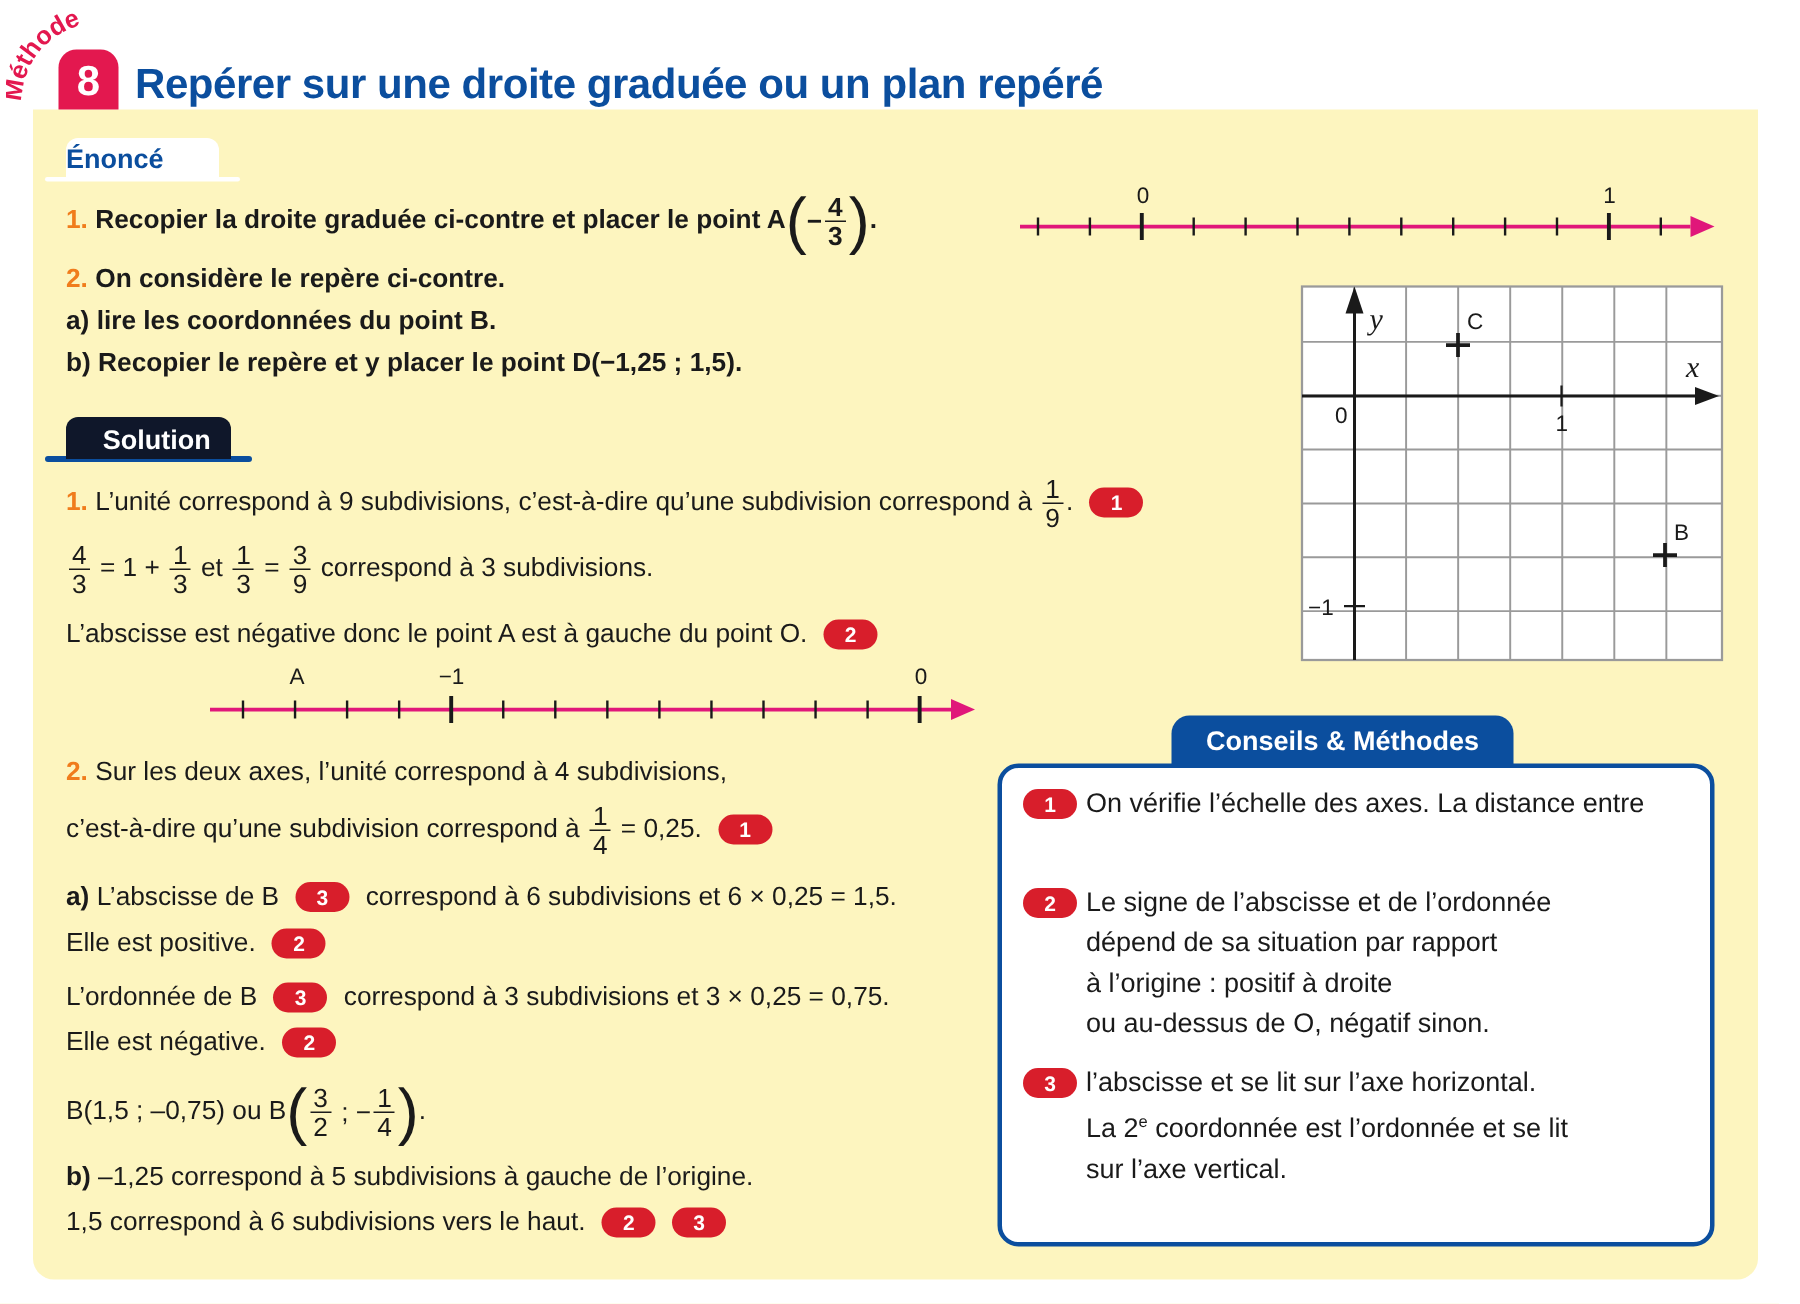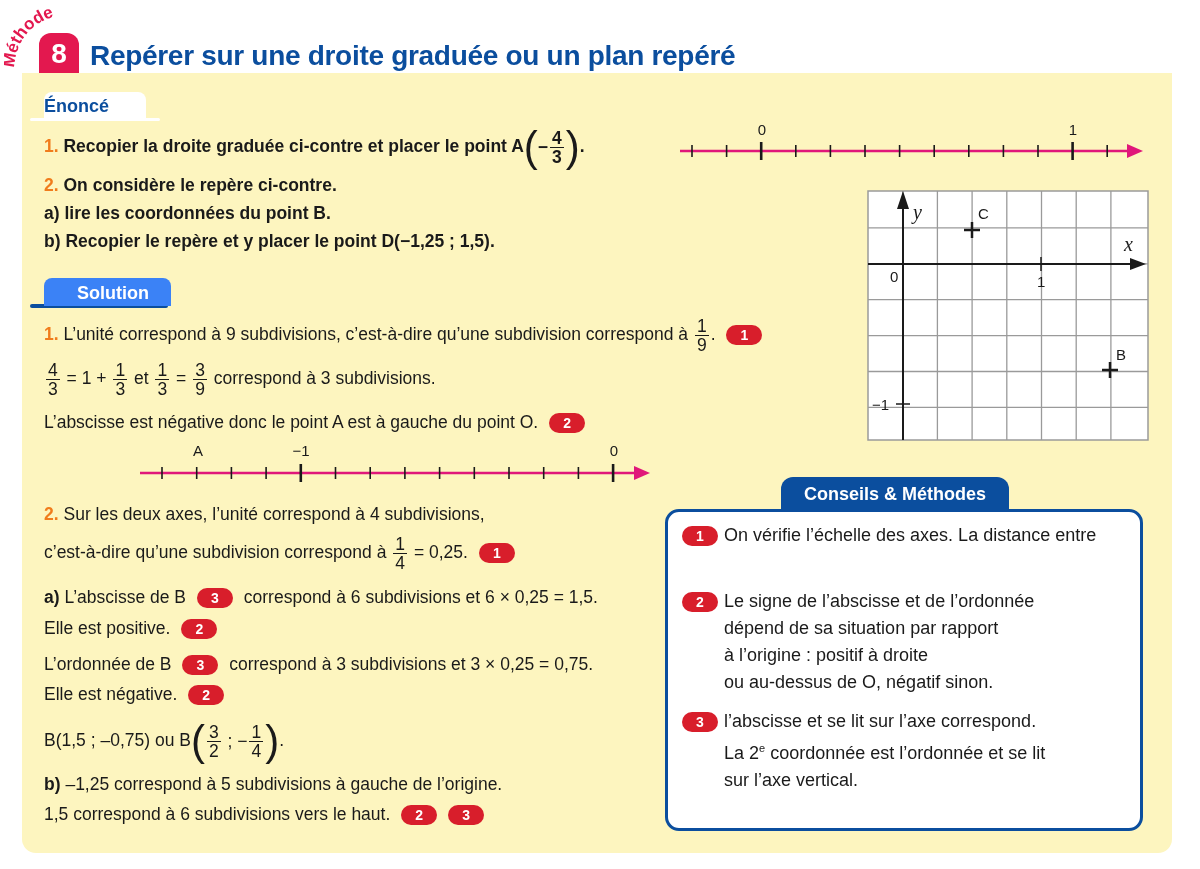--- a/index.html
+++ b/index.html
@@ -8,21 +8,21 @@
 
   .panel { position: absolute; left: 22px; top: 73px; width: 1150px; height: 780px; background: #fdf5bf; border-radius: 0 0 14px 14px; }
 
   .methode-word { position: absolute; left: 4px; top: 2px; width: 80px; height: 70px; }
   .methode-badge { position: absolute; left: 39px; top: 33px; width: 40px; height: 40px; background: #e3184f; border-radius: 12px 12px 0 0; color: #fff; font-weight: bold; font-size: 28px; text-align: center; line-height: 42px; }
   .page-title { position: absolute; left: 90px; top: 40px; font-size: 28px; font-weight: bold; color: #0b4e9e; letter-spacing: -0.3px; }
 
   .tab-enonce { position: absolute; left: 44px; top: 92px; width: 102px; height: 26px; background: #fff; border-radius: 8px 8px 0 0; color: #0b4e9e; font-weight: bold; font-size: 18px; line-height: 28px; }
   .tab-enonce-line { position: absolute; left: 30px; top: 118px; width: 130px; height: 3px; background: #fff; border-radius: 2px; }
 
-  .tab-solution { position: absolute; left: 44px; top: 278px; width: 127px; height: 28px; background: #3b82f6; border-radius: 8px 8px 0 0; color: #fff; font-weight: bold; font-size: 18px; text-align: center; line-height: 30px; padding-left: 11px; }
+  .tab-solution { position: absolute; left: 44px; top: 278px; width: 110px; height: 28px; background: #0f172a; border-radius: 8px 8px 0 0; color: #fff; font-weight: bold; font-size: 18px; text-align: center; line-height: 30px; padding-left: 11px; }
   .tab-solution-line { position: absolute; left: 30px; top: 304px; width: 138px; height: 4px; background: #0b4e9e; border-radius: 2px; }
 
   .txt { position: absolute; font-size: 17.5px; white-space: nowrap; line-height: 22px; }
   .bold { font-weight: bold; }
   .num { color: #f07c1c; font-weight: bold; }
 
   .frac { display: inline-block; vertical-align: middle; text-align: center; line-height: 18px; margin: 0 2px; }
   .frac .n { display: block; border-bottom: 1.4px solid #1a1a1a; padding: 0 2px; }
   .frac .d { display: block; padding: 0 2px; }
   .paren { font-size: 42px; font-weight: normal; vertical-align: middle; line-height: 40px; }
@@ -230,17 +230,17 @@
   </div>
   <div class="cons-item" style="top:76px;">
     <span class="badge">2</span>
     <span class="ctext">Le signe de l’abscisse et de l’ordonnée</span>
     <span class="ctext">dépend de sa situation par rapport</span>
     <span class="ctext">à l’origine : positif à droite</span>
     <span class="ctext">ou au-dessus de O, négatif sinon.</span>
   </div>
   <div class="cons-item" style="top:196px;">
     <span class="badge">3</span>
-    <span class="ctext">l’abscisse et se lit sur l’axe correspond.</span>
+    <span class="ctext">l’abscisse et se lit sur l’axe horizontal.</span>
     <span class="ctext"><span>La 2</span><sup>e</sup><span> coordonnée est l’ordonnée et se lit</span></span>
     <span class="ctext">sur l’axe vertical.</span>
   </div>
 </div>
 
 </body></html>

